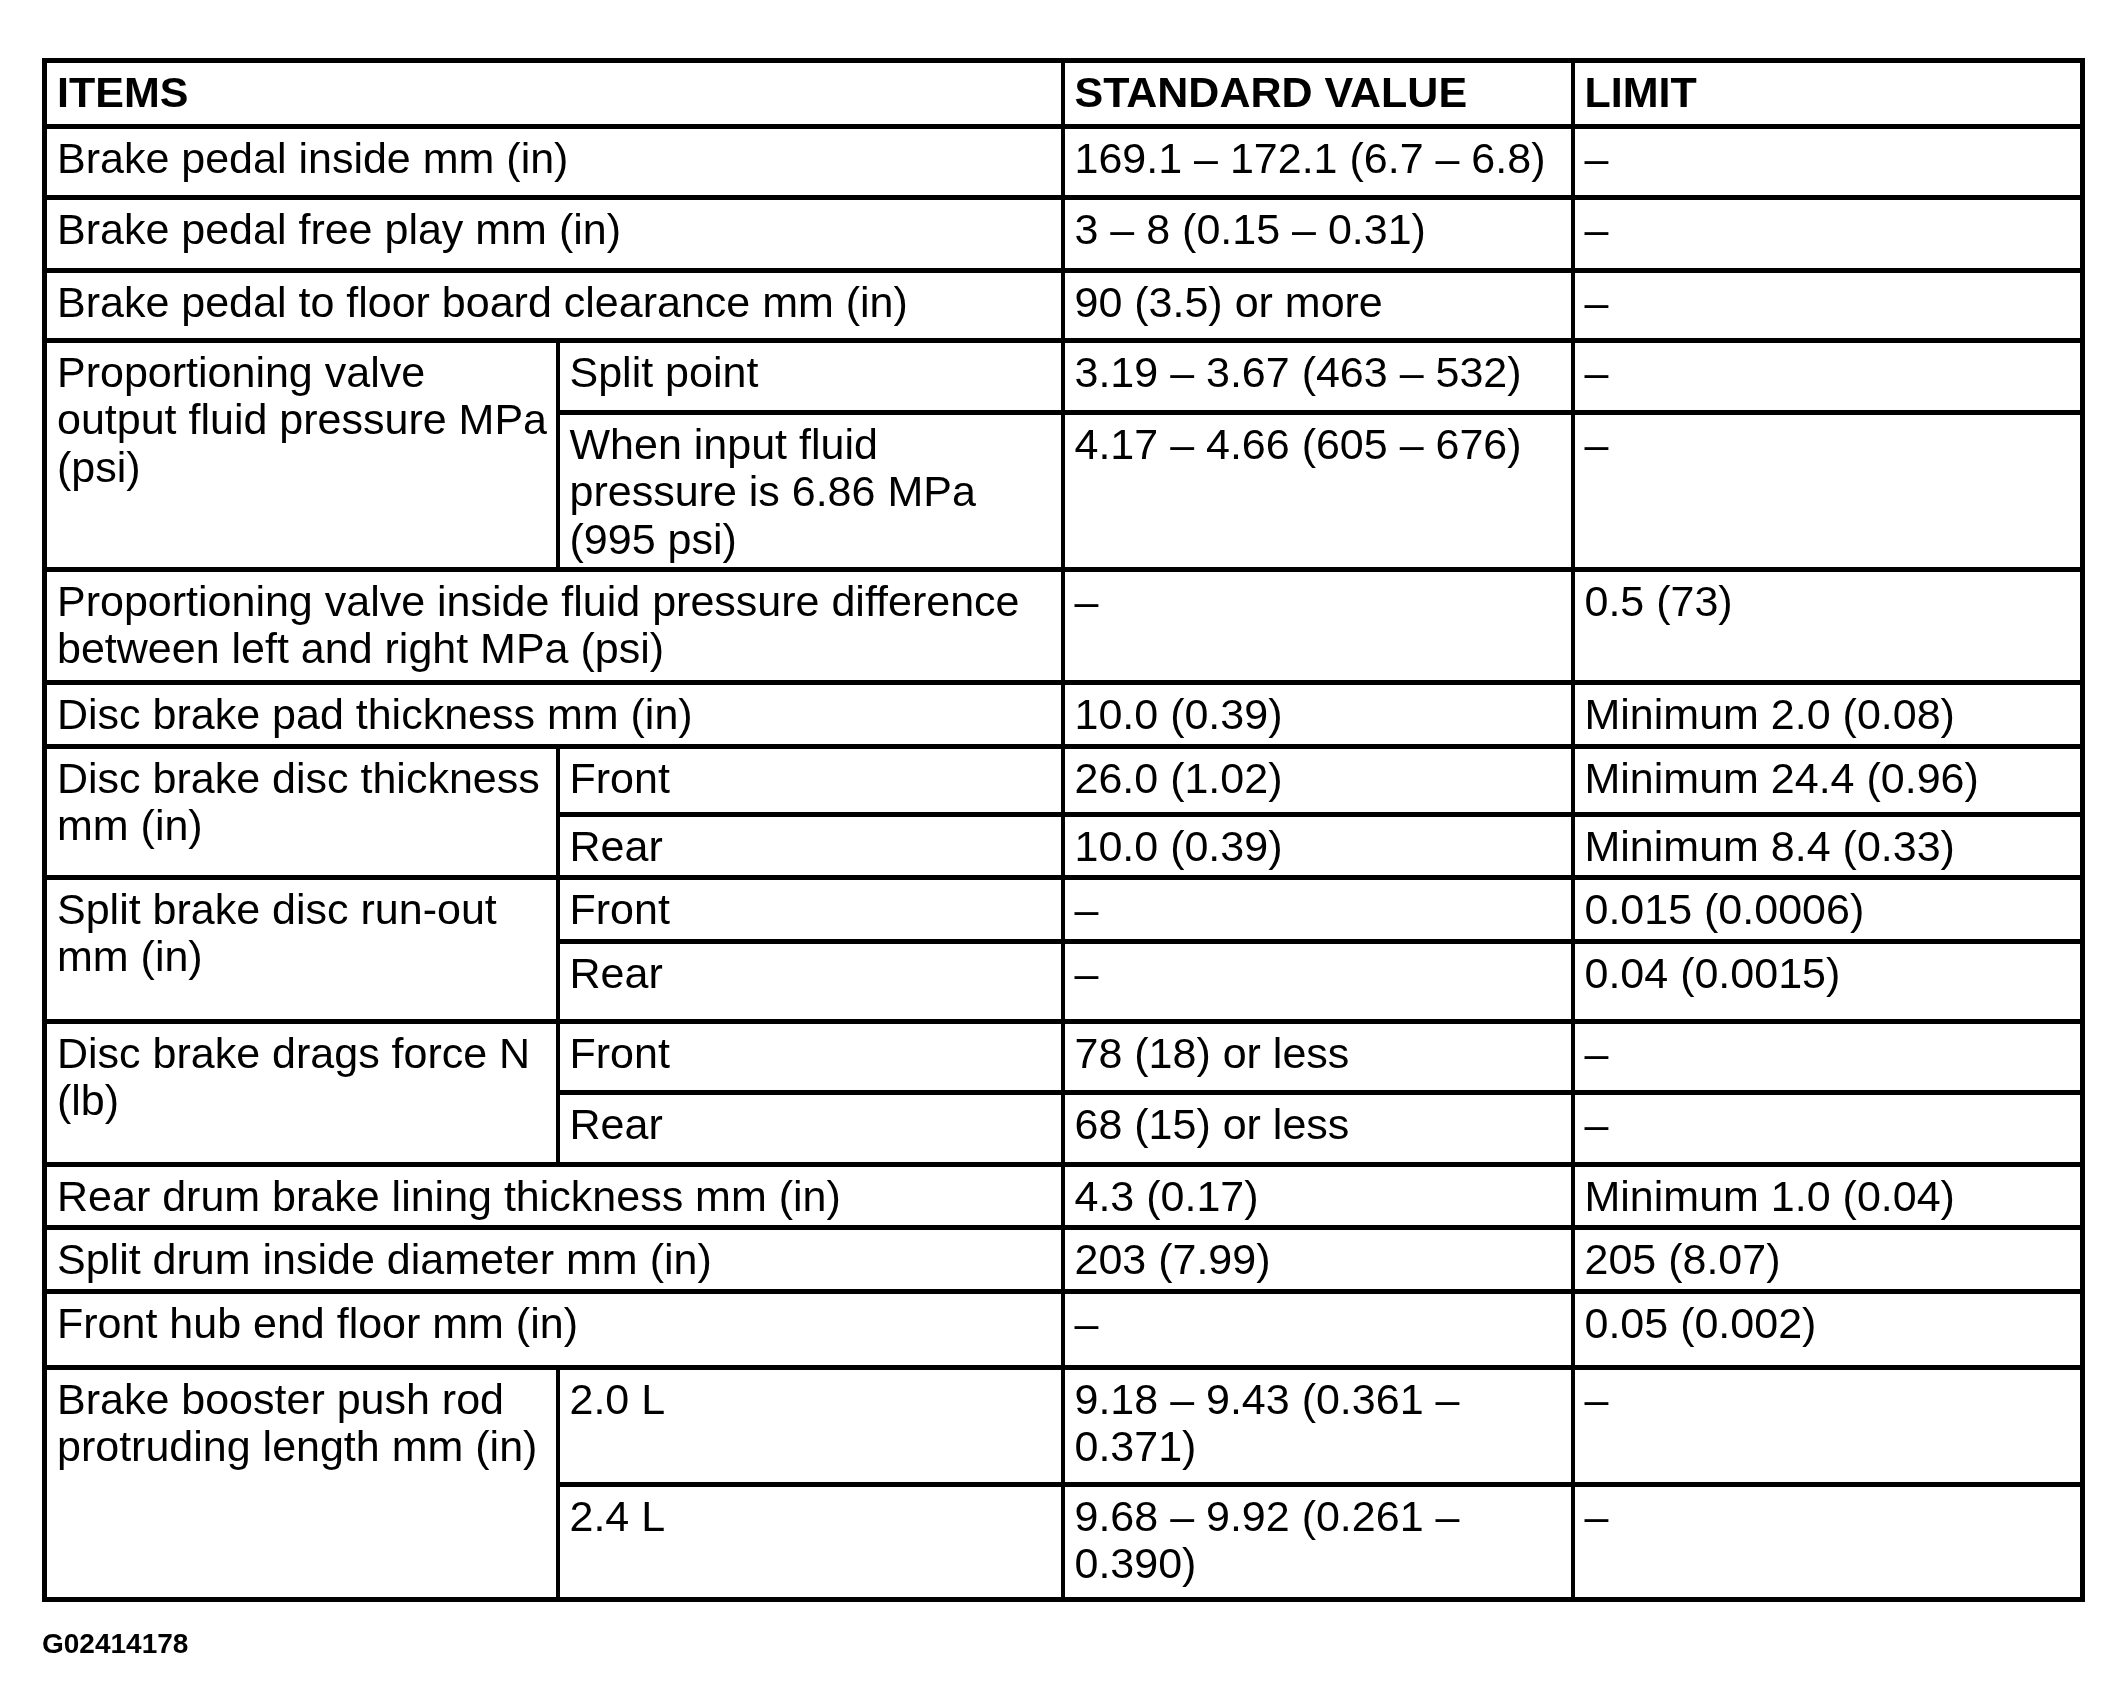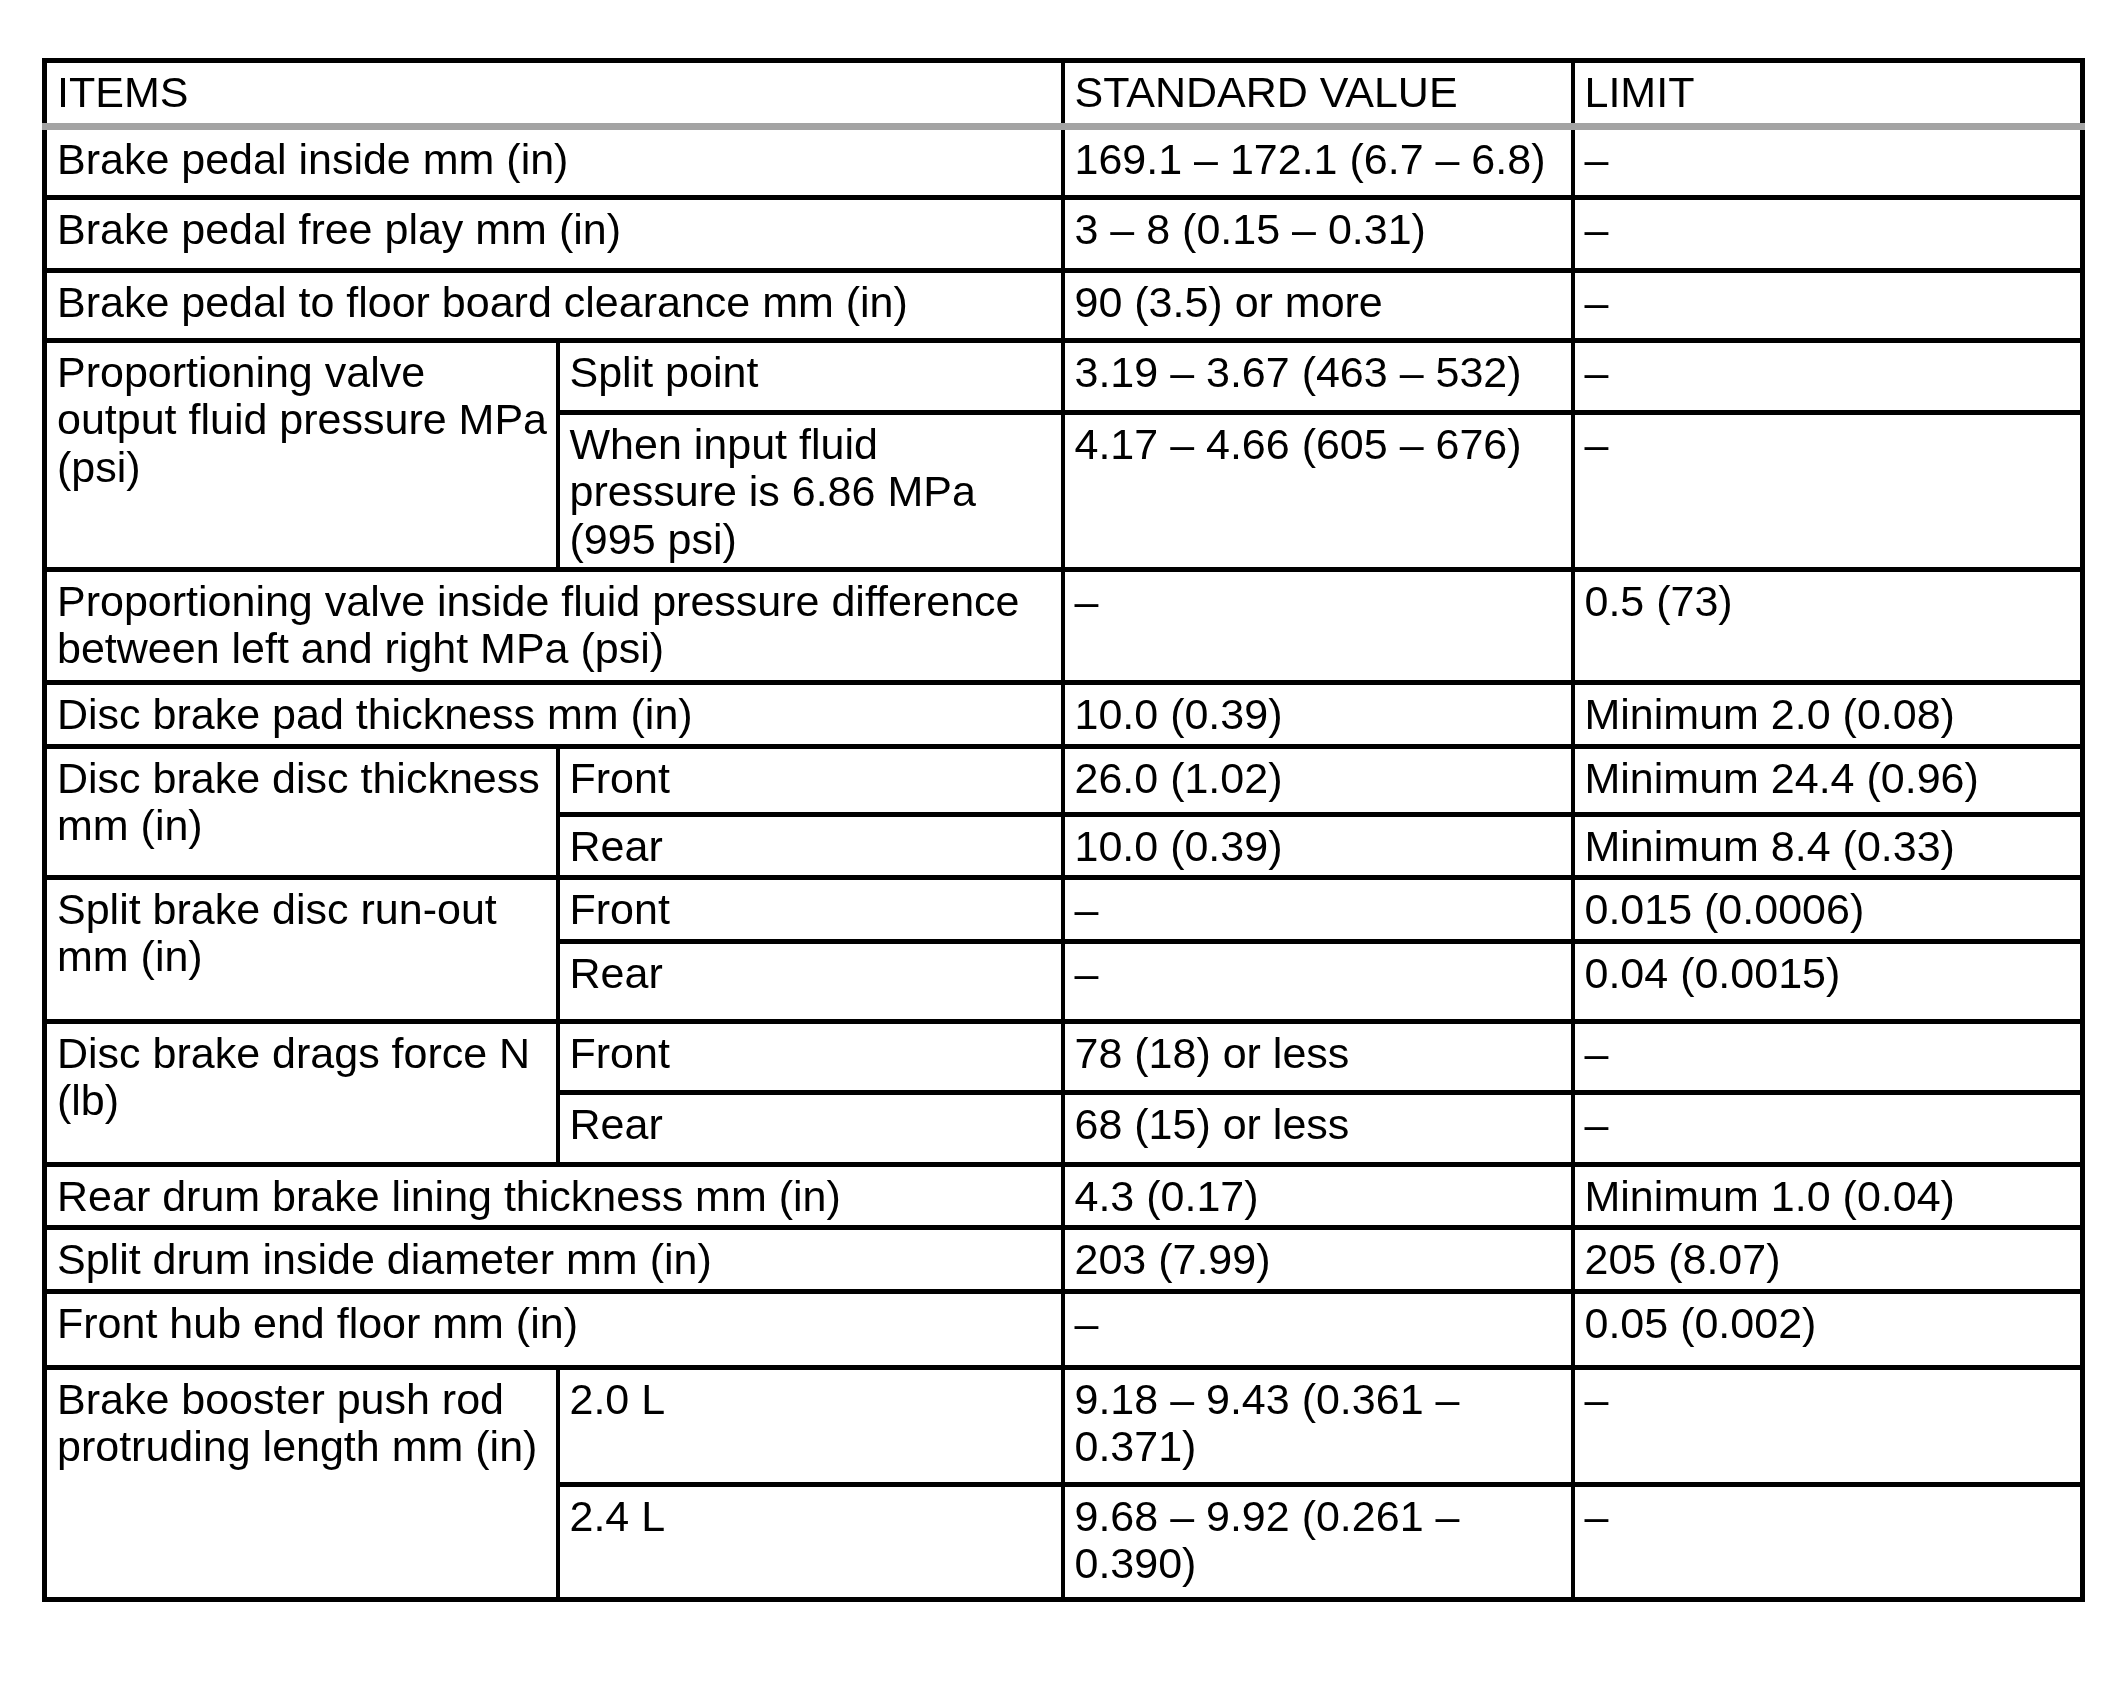--- a/index.html
+++ b/index.html
@@ -31,22 +31,22 @@
     border-bottom: 5px solid #000;
     vertical-align: top;
     text-align: left;
     padding: 6px 8px 4px 10px;
     font-size: 43px;
     line-height: 1.1;
     font-weight: normal;
     overflow: hidden;
   }
   table.spec th {
-    font-weight: normal;
-    border-bottom: 7px solid #a3a3a3;
+    font-weight: bold;
+    border-bottom: 4px solid #a3a3a3;
   }
   .fig-label {
     margin-top: 26px;
     margin-left: 0;
     font-size: 28px;
     font-weight: bold;
     letter-spacing: 0px;
   }
 </style>
 </head>
@@ -178,14 +178,15 @@
 
     <tr style="height:115px">
       <td>2.4 L</td>
       <td>9.68 – 9.92 (0.261 – 0.390)</td>
       <td>–</td>
     </tr>
 
   </tbody>
     </table>
 
+  <div class="fig-label">G02414178</div>
 
 </div>
 
 </body></html>

